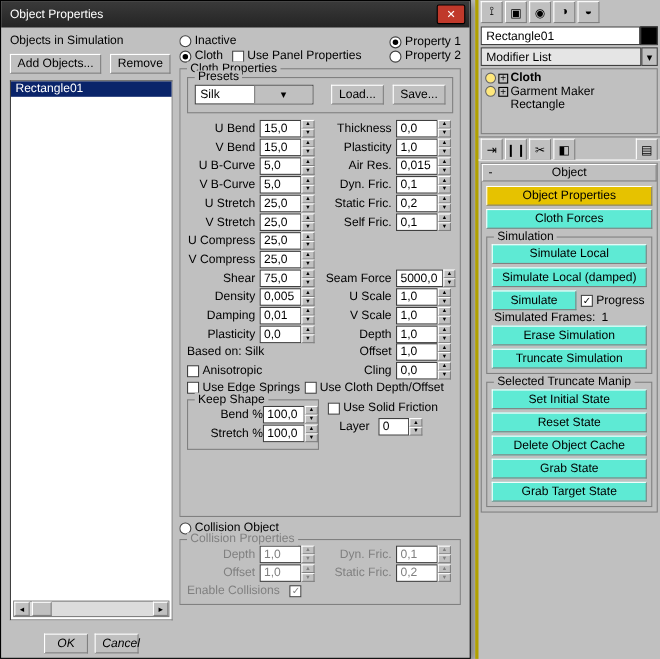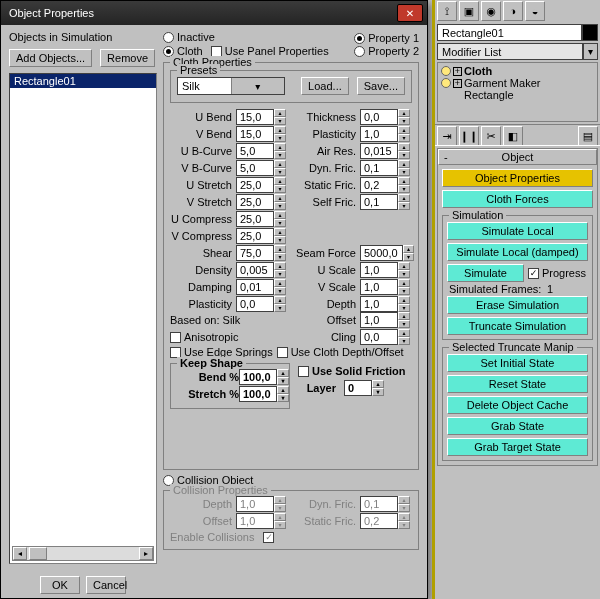--- a/index.html
+++ b/index.html
@@ -17,21 +17,21 @@
   .dlg-left { width: 148px; display:flex; flex-direction:column; gap:4px;}
   .labelrow{font-size:11px; color:#000; margin-bottom:2px;}
   .btnrow{display:flex; gap:8px;}
   .btn, button.btn { background:#c0c0c0; border:1px solid #808080; border-top-color:#fff; border-left-color:#fff; padding:2px 6px; font-size:11px; cursor:pointer;}
   .listbox{ flex:1; border:1px solid #808080; border-top-color:#404040; border-left-color:#404040; background:#fff; margin-top:2px; position:relative;}
   .listbox .selitem{ background:#0a246a; color:#fff; padding:1px 4px;}
   .hscroll{position:absolute; bottom:2px; left:2px; right:2px; height:15px; background:#dcdcdc; border:1px solid #808080; display:flex; align-items:center;}
   .hscroll .arrow{width:14px;height:13px;background:#c0c0c0;border:1px solid #808080;border-top-color:#fff;border-left-color:#fff; display:flex;align-items:center;justify-content:center;font-size:8px;}
   .hscroll .thumb{width:18px;height:13px;background:#c0c0c0;border:1px solid #808080;border-top-color:#fff;border-left-color:#fff; margin-left:2px;}
   .okcancel{display:flex; gap:6px; justify-content:center; margin-top:8px;}
-  .okcancel .btn{width:40px;}
+  .okcancel .btn{width:40px;font-style:italic;}
 
   
   .dlg-right{ flex:1; overflow:hidden; position:relative;}
   .radio{display:flex; align-items:center; gap:3px; font-size:11px;}
   .radio .dot{width:11px;height:11px;border:1px solid #404040;border-radius:50%;background:#fff; display:flex;align-items:center;justify-content:center;}
   .radio .dot.on:before{content:"";width:5px;height:5px;background:#000;border-radius:50%;}
   .chk{display:flex; align-items:center; gap:3px; font-size:11px;}
   .chk .box{width:11px;height:11px;border:1px solid #404040;background:#fff;display:flex;align-items:center;justify-content:center;}
   .chk .box.on:before{content:"✓";font-size:9px;line-height:9px;}
   .row{display:flex; align-items:center; gap:8px; margin:1px 0;}
@@ -381,21 +381,21 @@
           <label class="chk">
               <span class="box"></span>
               <span>Use Edge Springs</span>
             </label>
           <label class="chk">
               <span class="box"></span>
               <span>Use Cloth Depth/Offset</span>
             </label>
         </div>
 
-        <div class="row" style="align-items:flex-start; gap:8px;font-weight:bold;">
+        <div class="row" style="align-items:flex-start; gap:8px;">
           <div class="fs-inset" style="width:120px;">
             <span class="legend">Keep Shape</span>
             <div class="pgrid2">
               <span class="plabel">Bend %</span>
               <div class="numfield">
                   <span class="val">100,0</span>
                   <span class="spin">
                     <div>▴</div>
                     <div>▾</div>
                   </span>

